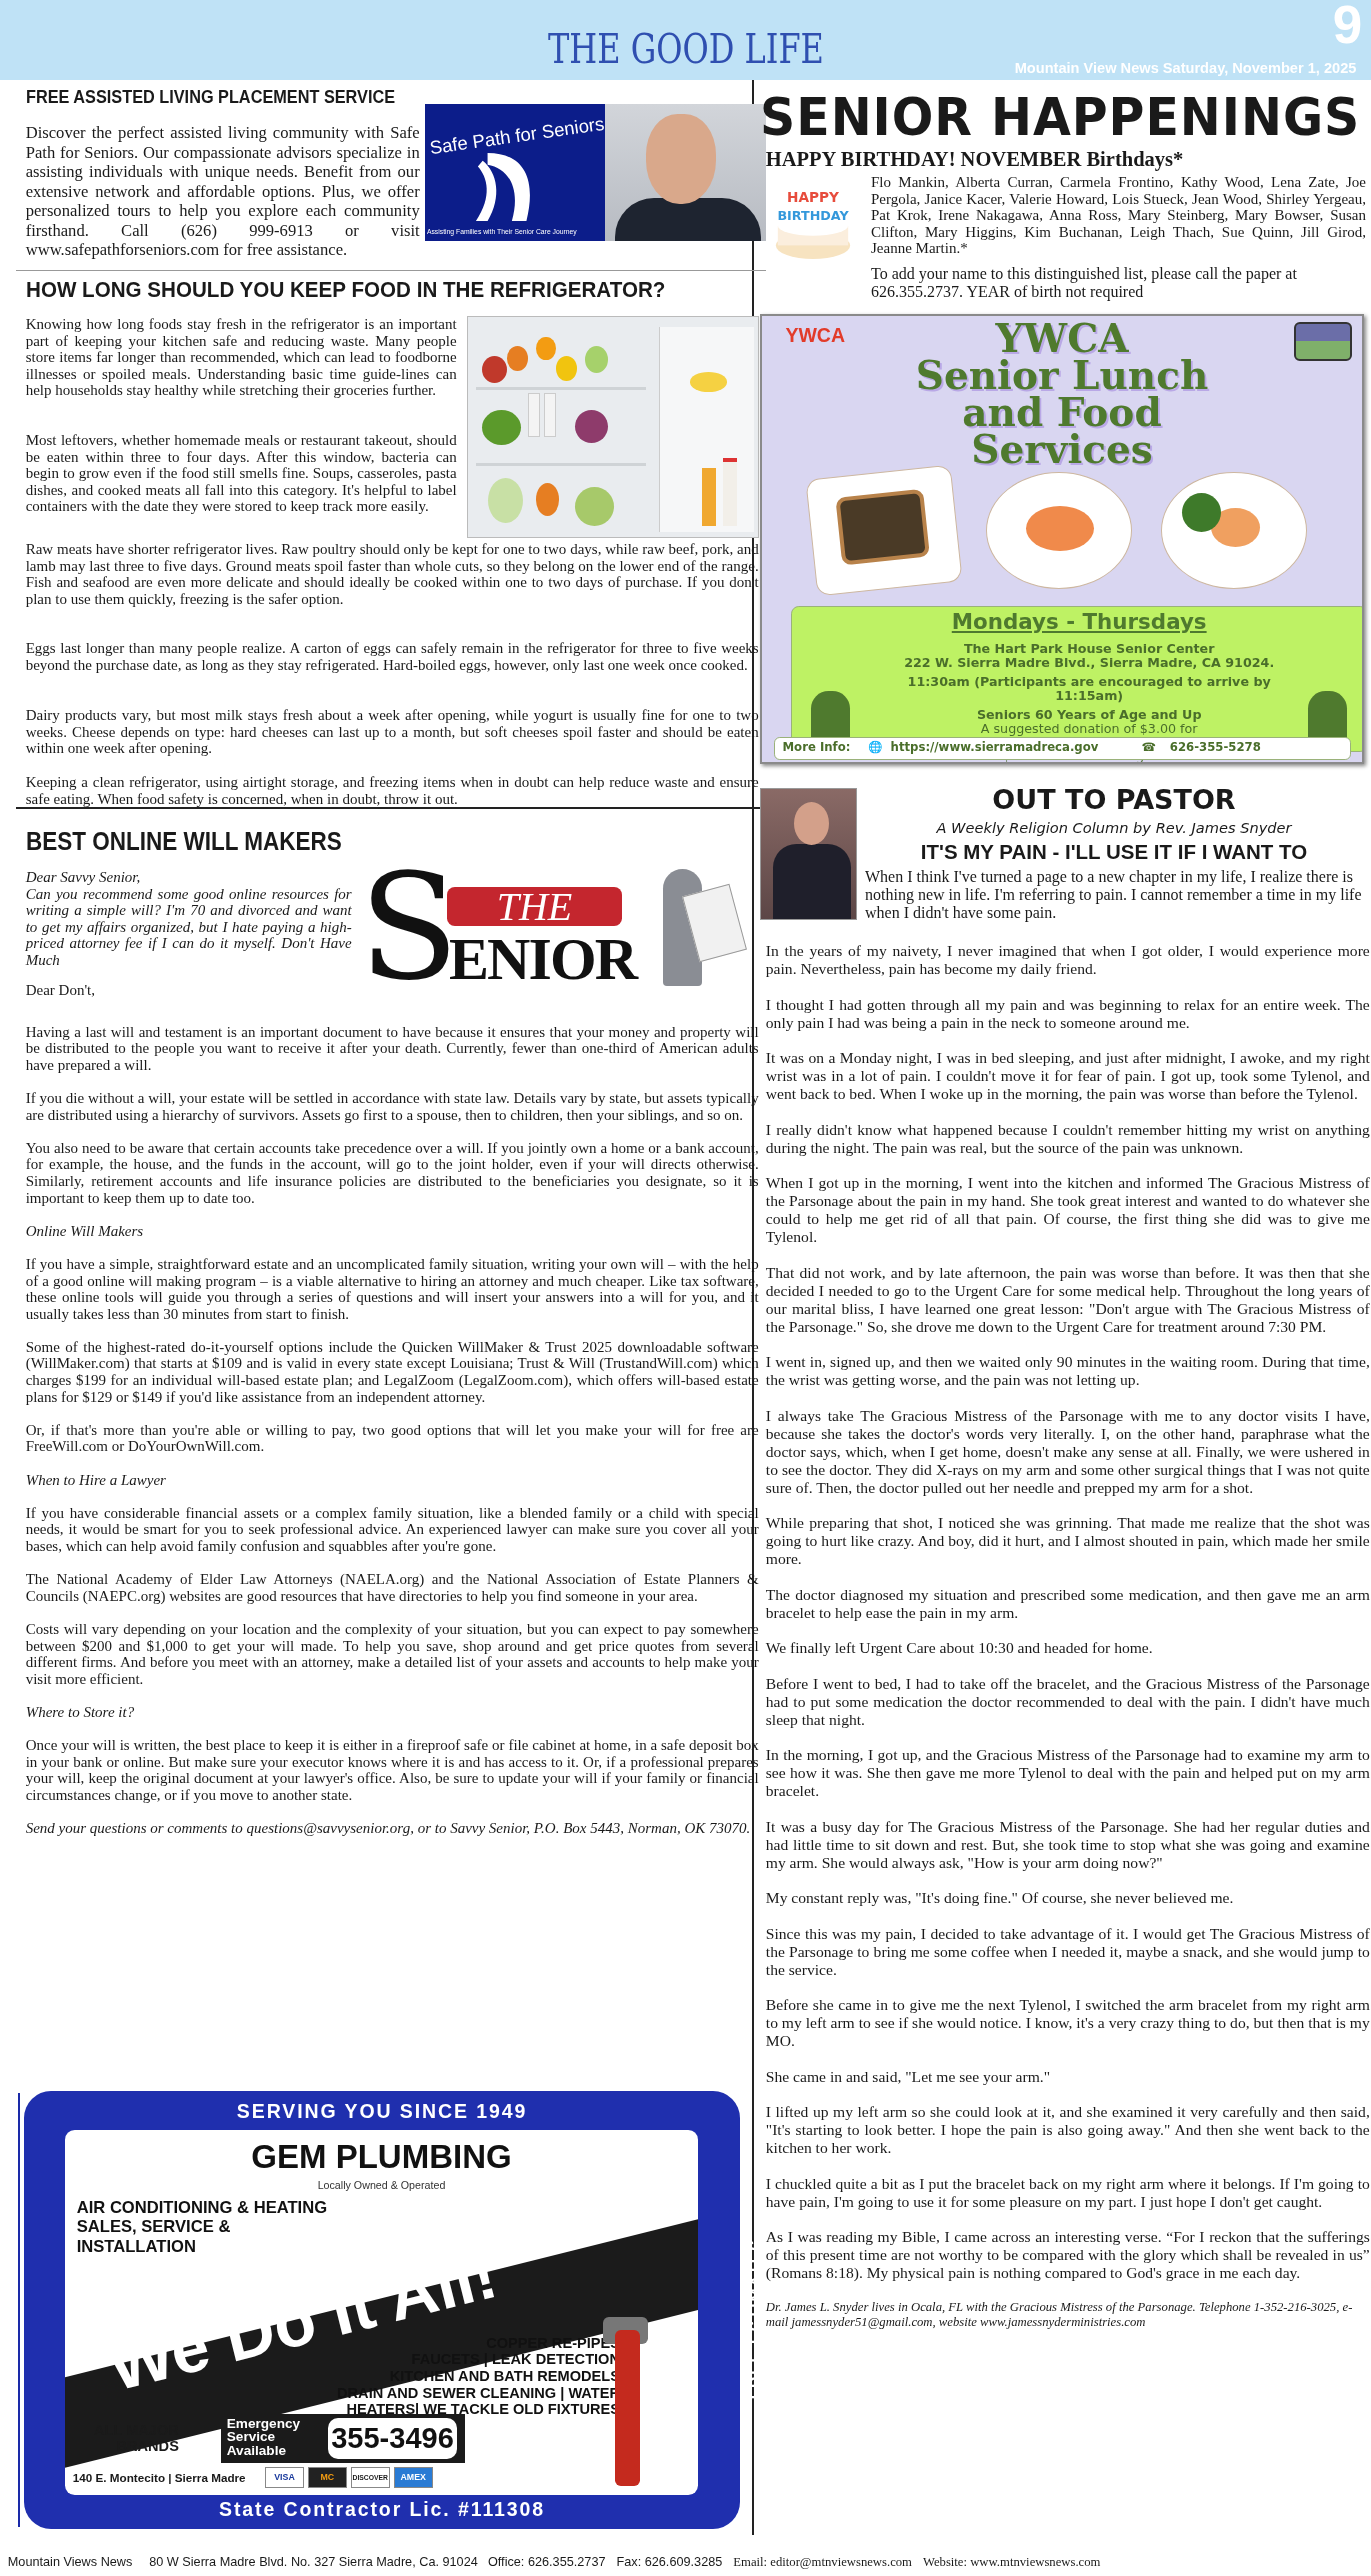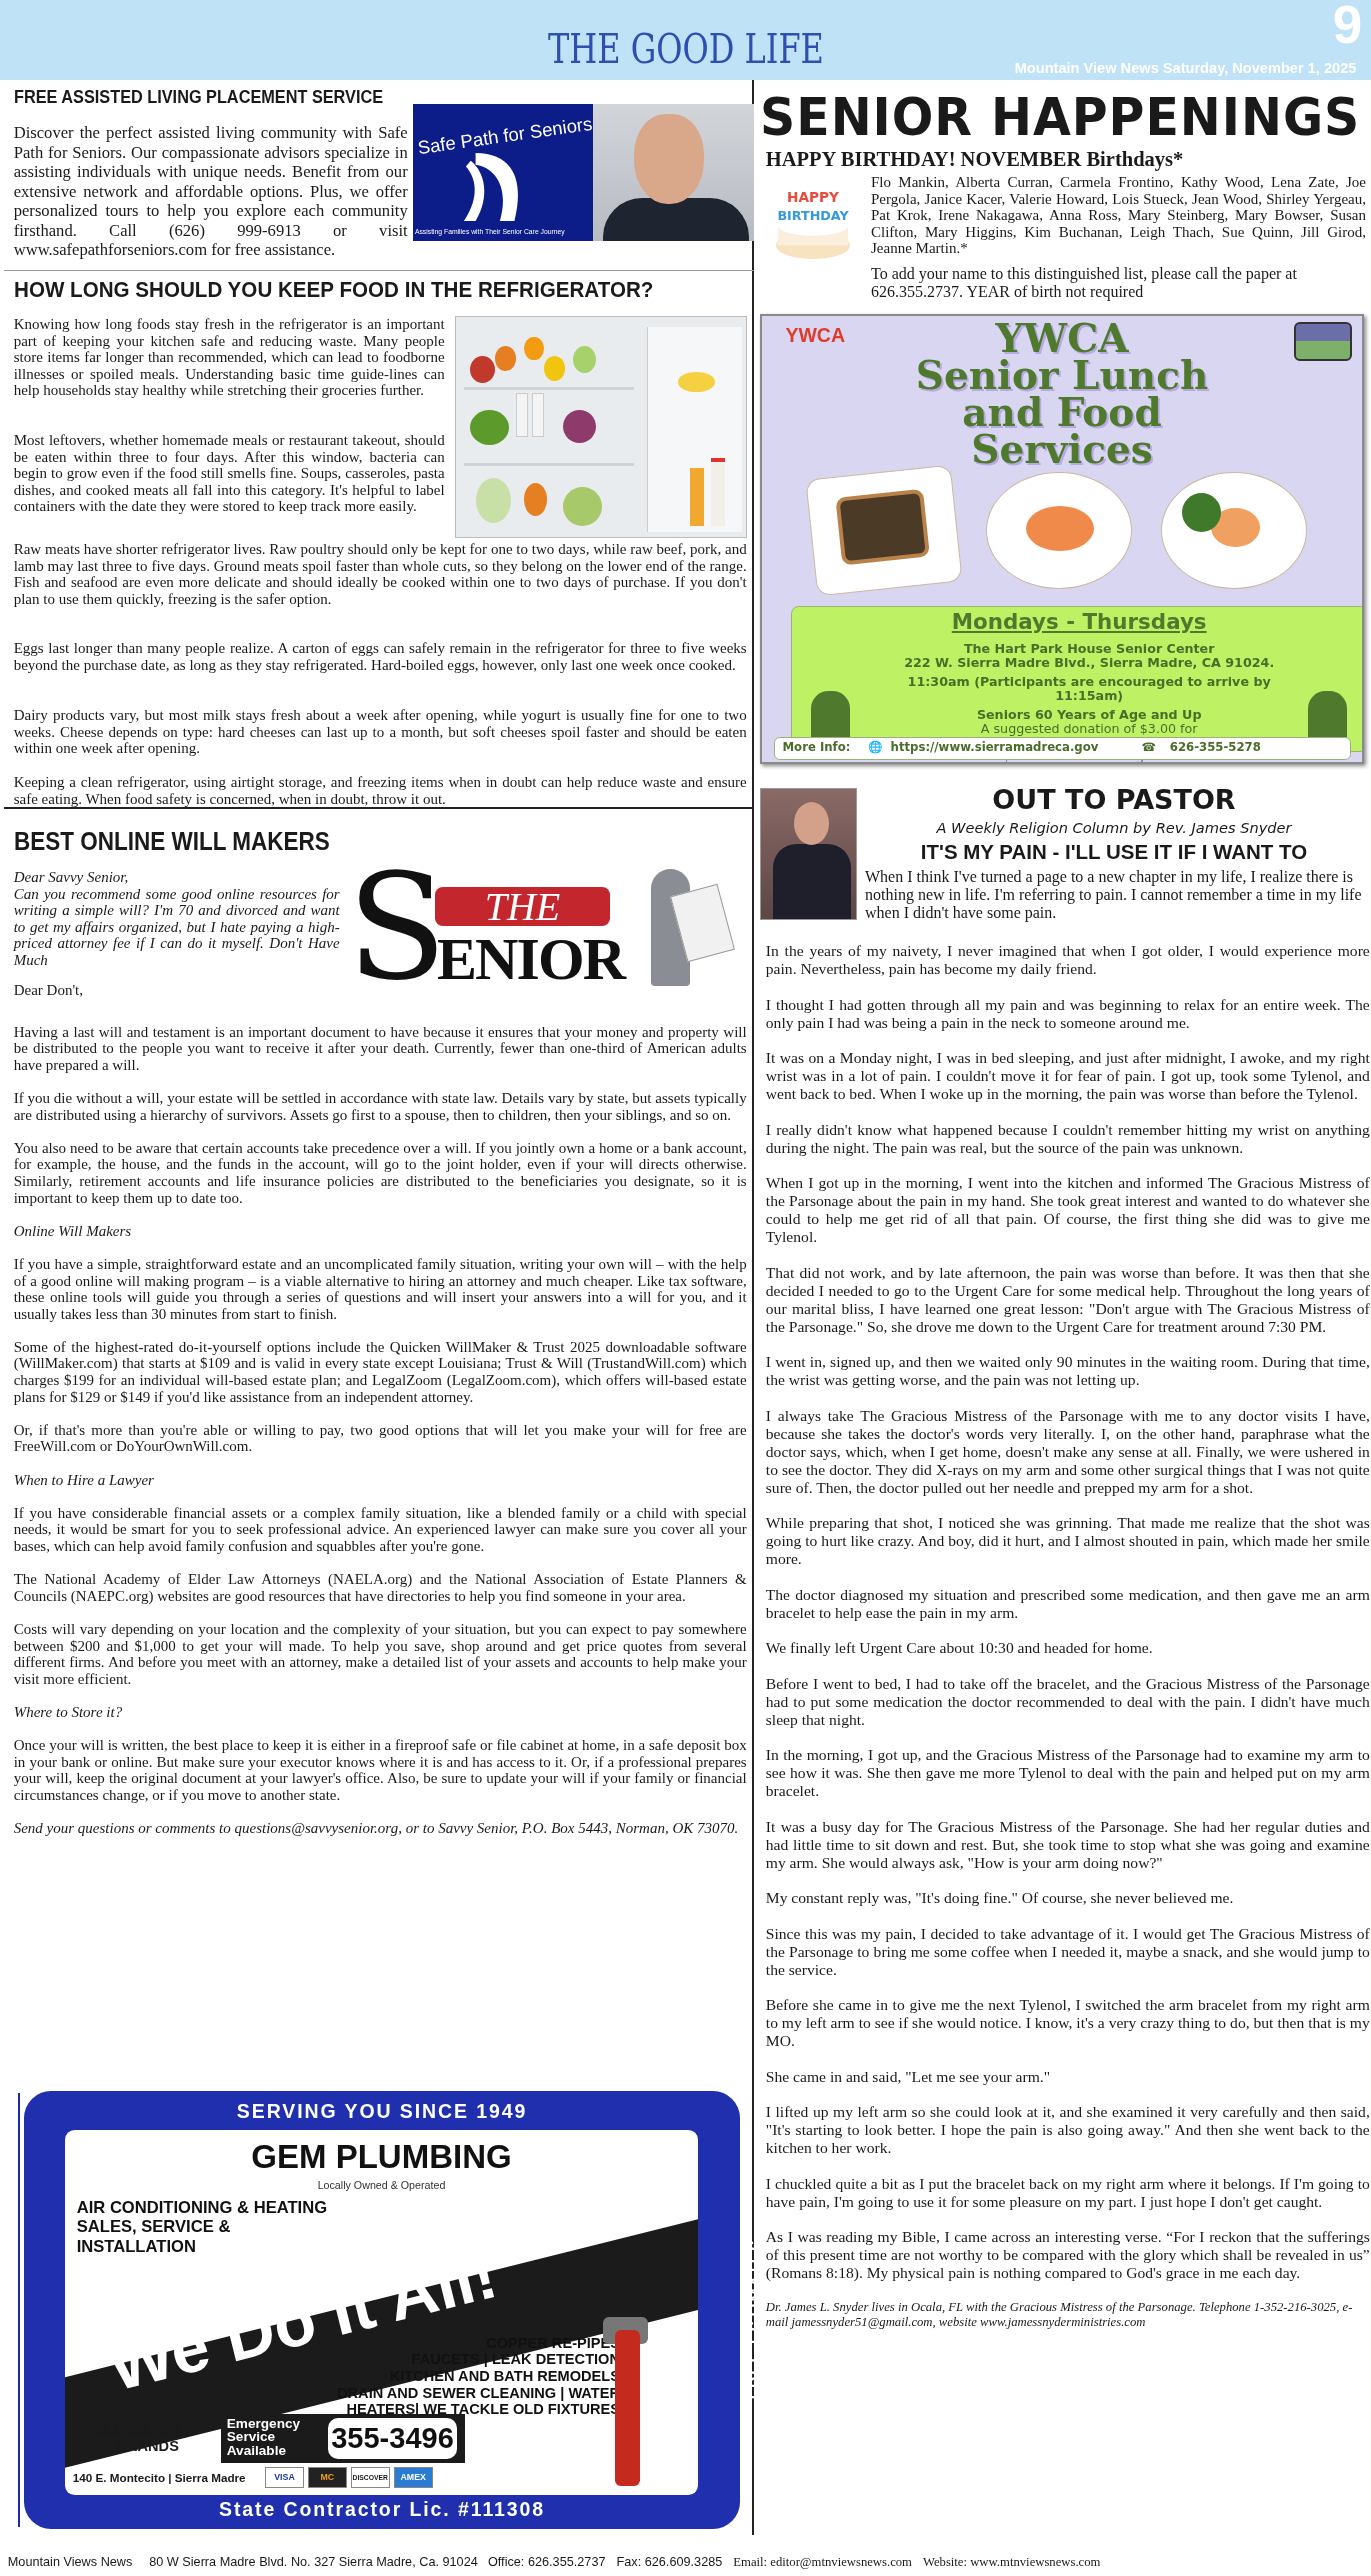--- a/index.html
+++ b/index.html
@@ -4,21 +4,21 @@
 <style>
   * { box-sizing: border-box; margin: 0; padding: 0; }
   html, body { width: 1372px; background: #fff; }
   body { font-family: "Liberation Serif", "DejaVu Serif", serif; color: #1a1a1a; position: relative; height: 2576px; overflow: hidden; }
 
   .masthead { position: absolute; left: 0; top: 0; width: 1372px; height: 80px; background: #bfe2f6; }
   .masthead .title { position: absolute; left: 0; width: 100%; top: 25px; text-align: center; font-family: "DejaVu Serif", serif; font-size: 41px; color: #2f4fb0; letter-spacing: 0px; transform: scaleX(0.78); }
   .masthead .pagenum { position: absolute; right: 9.7px; top: -5.8px; font-family: "Liberation Sans", sans-serif; font-weight: bold; font-size: 53px; color: #fff; }
   .masthead .dateline { position: absolute; right: 15.6px; top: 60px; font-family: "Liberation Sans", sans-serif; font-weight: bold; font-size: 14.6px; color: #fff; }
 
-  .col-left { position: absolute; left: 4px; top: 80px; width: 750px; }
+  .col-left { position: absolute; left: 16px; top: 80px; width: 750px; }
   .col-right { position: absolute; left: 760px; top: 80px; width: 612px; }
   .vrule { position: absolute; left: 752px; top: 80px; width: 1.9px; height: 2455px; background: #222; }
 
   .sans-head { font-family: "Liberation Sans", "DejaVu Sans", sans-serif; font-weight: bold; color: #1a1a1a; }
   p { font-size: 15px; line-height: 16.6px; text-align: justify; }
 
   
   .ald { position: relative; height: 191px; }
   .ald h2 { position: absolute; left: 9.7px; top: 5.8px; font-size: 18.5px; transform: scaleX(0.88); transform-origin: left; }
   .ald p { position: absolute; left: 9.7px; top: 43px; width: 394px; font-size: 16.6px; line-height: 19.5px; }

